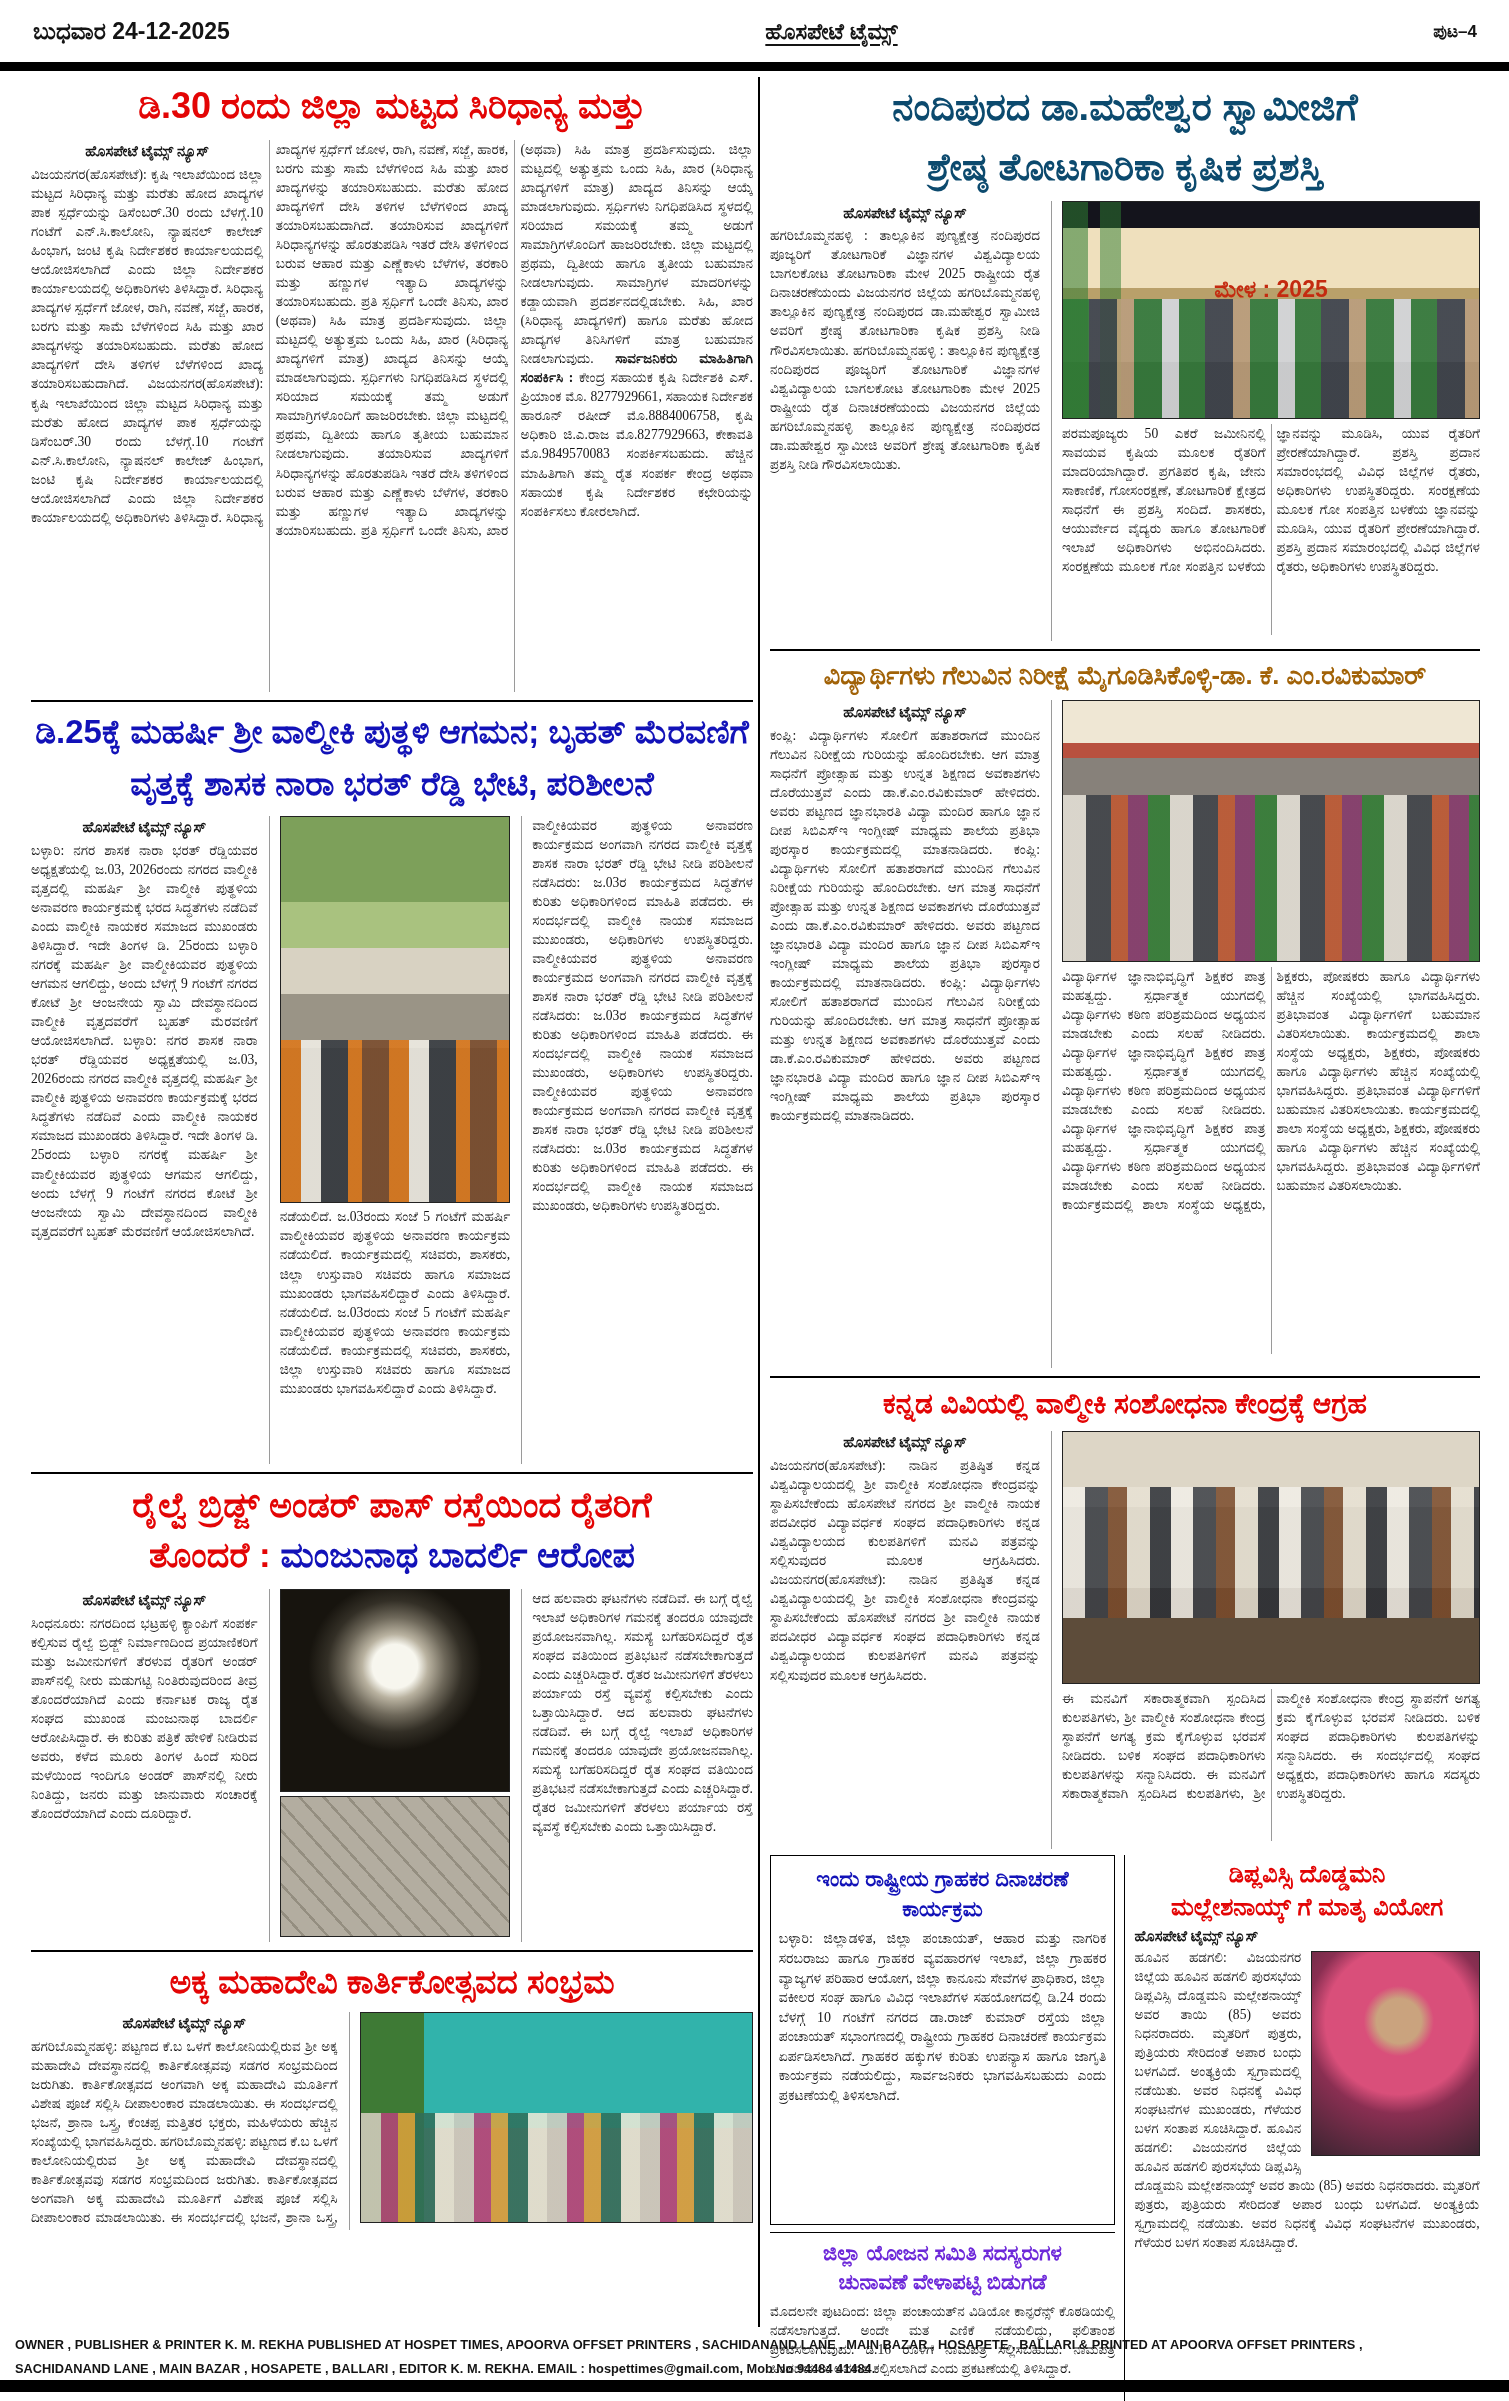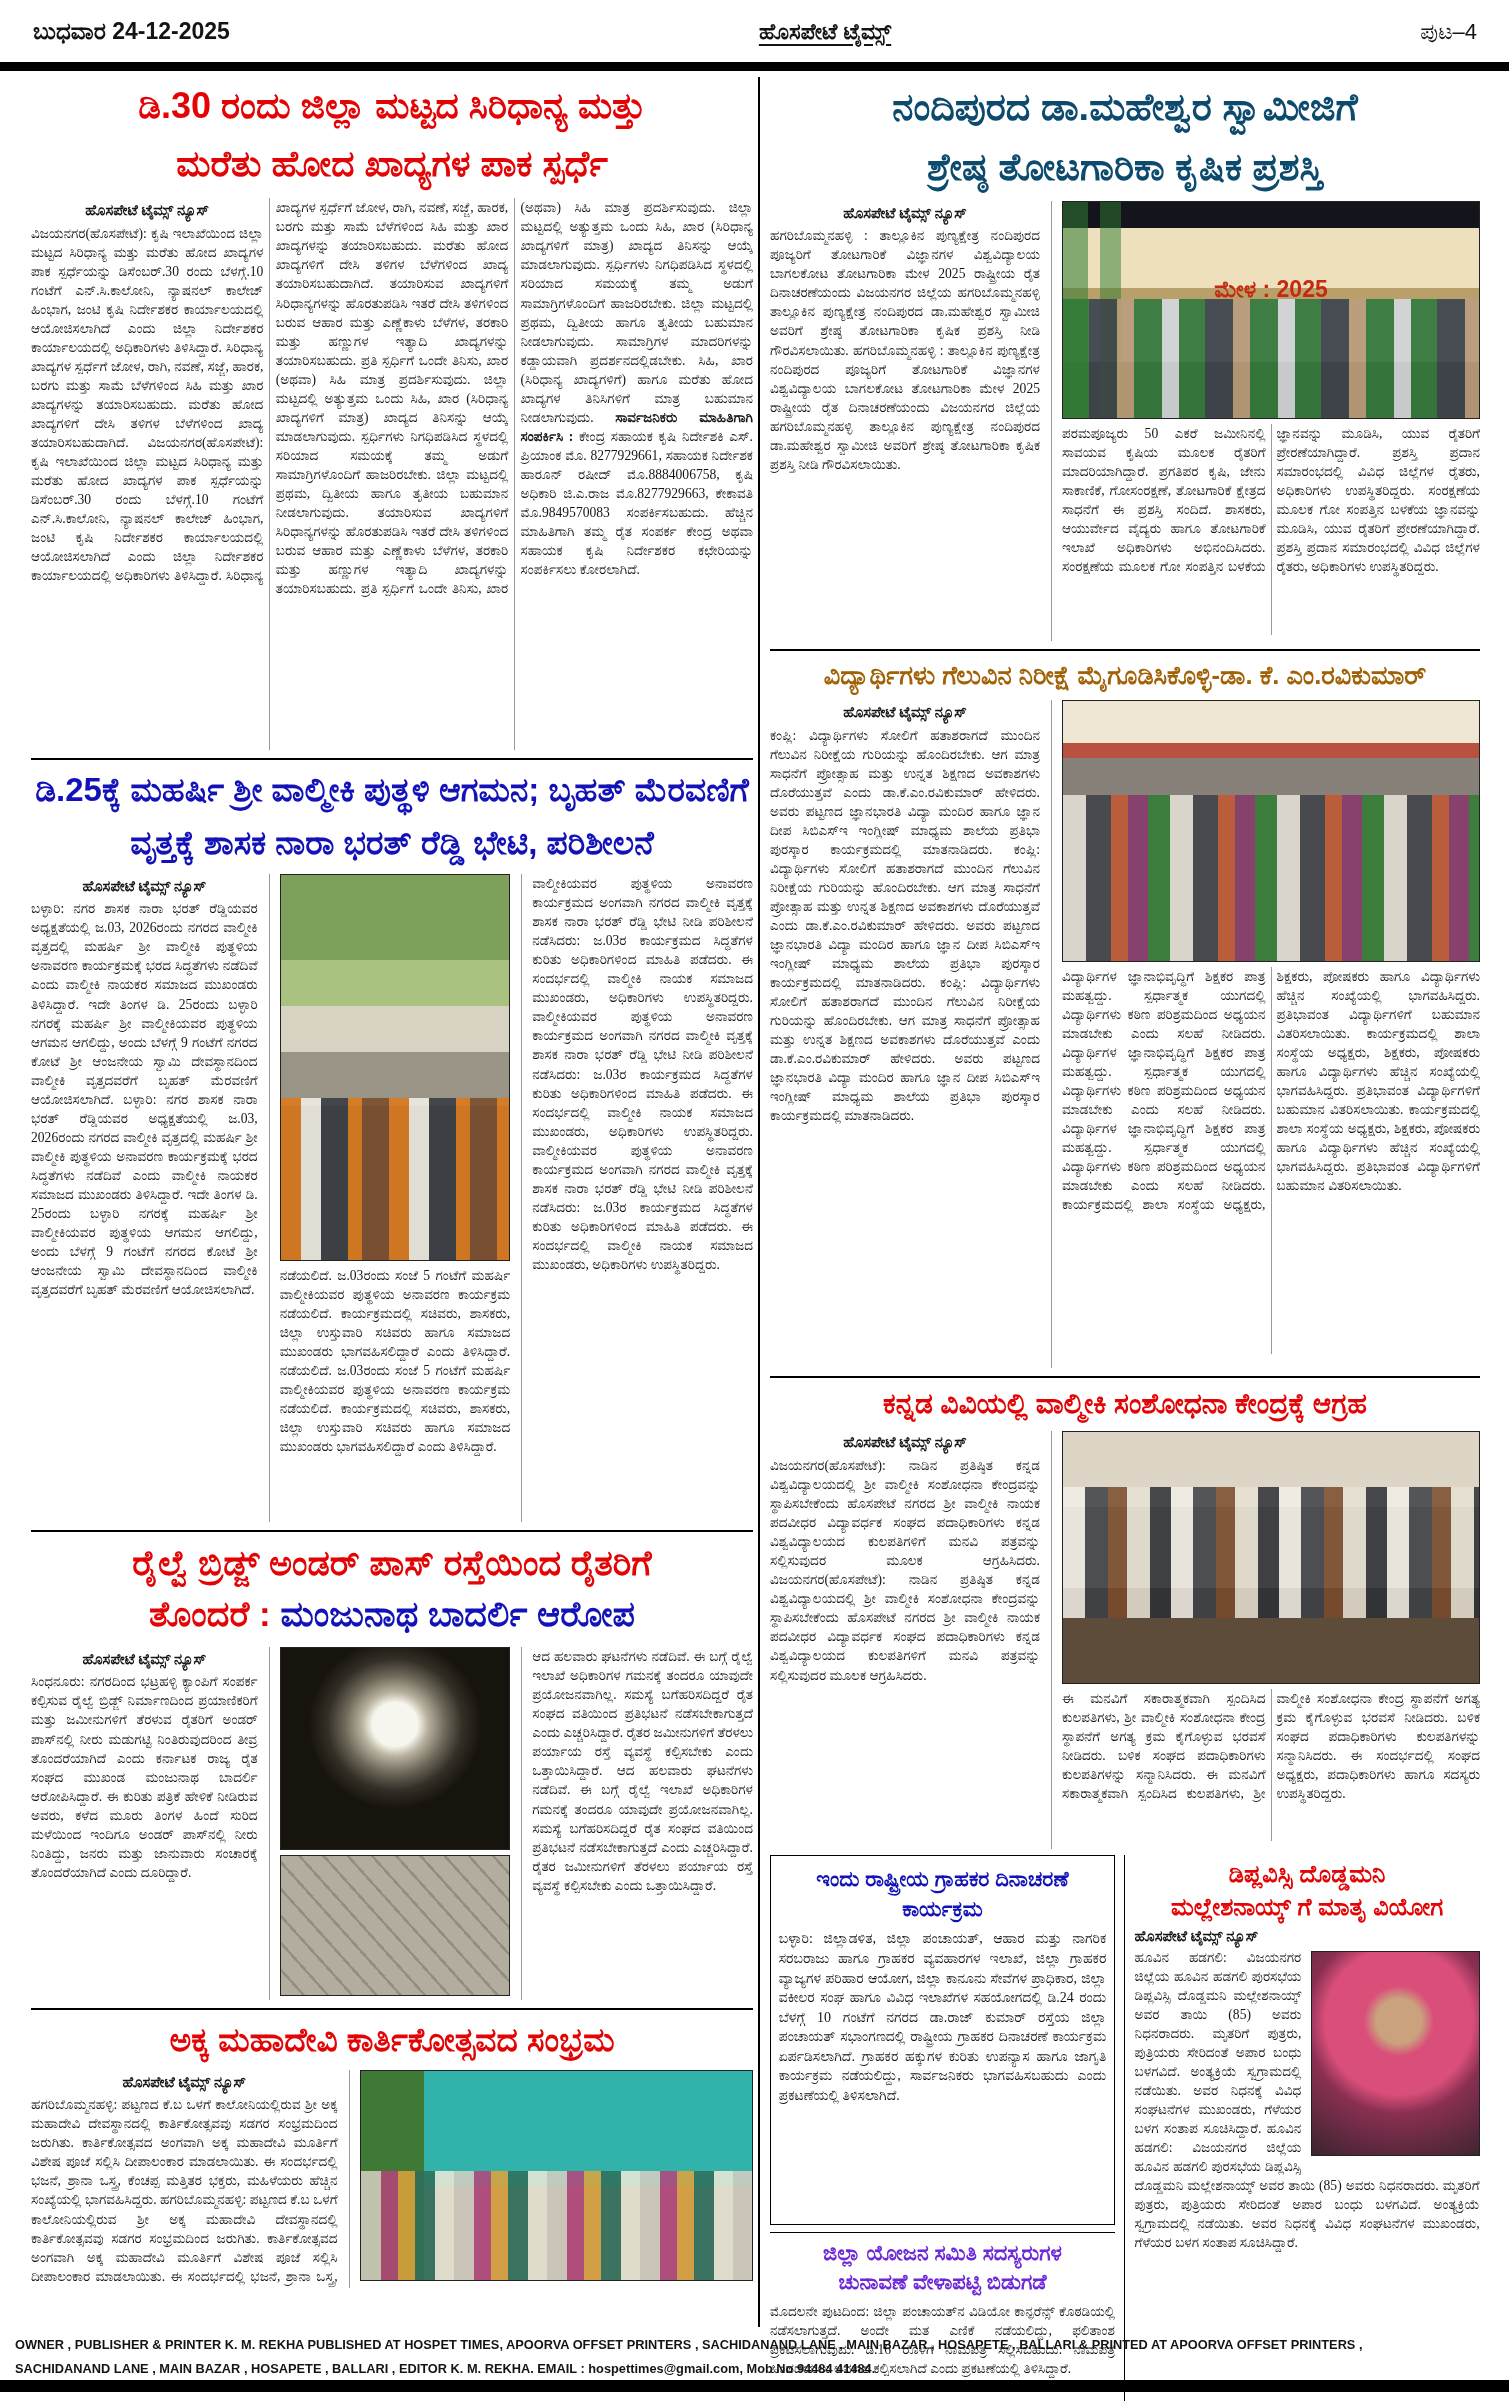--- a/index.html
+++ b/index.html
@@ -6,21 +6,21 @@
   .page{
     position:relative;width:1510px;height:2401px;overflow:hidden;background:#fff;
     font-family:"Liberation Serif","DejaVu Serif",serif;color:#141414;
   }
   
   .masthead{position:absolute;top:6.2px;left:33px;right:33px;height:51px;
     display:flex;align-items:center;justify-content:space-between;}
   .m-date{font-family:"Liberation Sans",sans-serif;font-weight:bold;font-size:23px;}
   .m-title{font-family:"Liberation Sans",sans-serif;font-weight:bold;font-size:22px;
     text-decoration:underline;text-underline-offset:4.6px;}
-  .m-page{font-family:"Liberation Sans",sans-serif;font-weight:normal;font-size:22px;}
+  .m-page{font-family:"Liberation Sans",sans-serif;font-weight:bold;font-size:17px;}
   .rule-top{position:absolute;top:62px;left:0;width:1510px;height:9.3px;background:#000;}
   .half-divider{position:absolute;left:758px;top:77px;width:2.3px;height:2250px;background:#000;}
 
   
   .lhalf{position:absolute;left:31px;top:77px;width:722px;}
   .rhalf{position:absolute;left:770px;top:77px;width:710px;}
   .hl{font-family:"Liberation Sans",sans-serif;font-weight:bold;text-align:center;line-height:1.45;}
   .red{color:#e30505;} .blue{color:#1212b8;}
   .byline{font-weight:bold;text-align:center;font-size:14.7px;margin:1.5px 0 3.1px 0;}
   .bodytxt{font-size:13.6px;line-height:1.40;text-align:justify;overflow:hidden;}
@@ -107,21 +107,20 @@
     <span class="m-title">ಹೊಸಪೇಟೆ ಟೈಮ್ಸ್</span>
     <span class="m-page">ಪುಟ–4</span>
   </div>
   <div class="rule-top"></div>
   <div class="half-divider"></div>
 
   <div class="lhalf">
 
     <div>
       <div class="hl hA">ಡಿ.30 ರಂದು ಜಿಲ್ಲಾ ಮಟ್ಟದ ಸಿರಿಧಾನ್ಯ ಮತ್ತು</div>
-      <div class="hl hA" style="margin-top:-1.5px">ಮರೆತು ಹೋದ ಖಾದ್ಯಗಳ ಪಾಕ ಸ್ಪರ್ಧೆ</div>
       <div class="bodytxt threecol bodyA">
         <div class="byline">ಹೊಸಪೇಟೆ ಟೈಮ್ಸ್ ನ್ಯೂಸ್</div>
         <span>ವಿಜಯನಗರ(ಹೊಸಪೇಟೆ): ಕೃಷಿ ಇಲಾಖೆಯಿಂದ ಜಿಲ್ಲಾ ಮಟ್ಟದ ಸಿರಿಧಾನ್ಯ ಮತ್ತು ಮರೆತು ಹೋದ ಖಾದ್ಯಗಳ ಪಾಕ ಸ್ಪರ್ಧೆಯನ್ನು ಡಿಸೆಂಬರ್.30 ರಂದು ಬೆಳಗ್ಗೆ.10 ಗಂಟೆಗೆ ಎನ್.ಸಿ.ಕಾಲೋನಿ, ನ್ಯಾಷನಲ್ ಕಾಲೇಜ್ ಹಿಂಭಾಗ, ಜಂಟಿ ಕೃಷಿ ನಿರ್ದೇಶಕರ ಕಾರ್ಯಾಲಯದಲ್ಲಿ ಆಯೋಜಿಸಲಾಗಿದೆ ಎಂದು ಜಿಲ್ಲಾ ನಿರ್ದೇಶಕರ ಕಾರ್ಯಾಲಯದಲ್ಲಿ ಅಧಿಕಾರಿಗಳು ತಿಳಿಸಿದ್ದಾರೆ. ಸಿರಿಧಾನ್ಯ ಖಾದ್ಯಗಳ ಸ್ಪರ್ಧೆಗೆ ಜೋಳ, ರಾಗಿ, ನವಣೆ, ಸಜ್ಜೆ, ಹಾರಕ, ಬರಗು ಮತ್ತು ಸಾಮೆ ಬೆಳೆಗಳಿಂದ ಸಿಹಿ ಮತ್ತು ಖಾರ ಖಾದ್ಯಗಳನ್ನು ತಯಾರಿಸಬಹುದು. ಮರೆತು ಹೋದ ಖಾದ್ಯಗಳಿಗೆ ದೇಸಿ ತಳಿಗಳ ಬೆಳೆಗಳಿಂದ ಖಾದ್ಯ ತಯಾರಿಸಬಹುದಾಗಿದೆ. ವಿಜಯನಗರ(ಹೊಸಪೇಟೆ): ಕೃಷಿ ಇಲಾಖೆಯಿಂದ ಜಿಲ್ಲಾ ಮಟ್ಟದ ಸಿರಿಧಾನ್ಯ ಮತ್ತು ಮರೆತು ಹೋದ ಖಾದ್ಯಗಳ ಪಾಕ ಸ್ಪರ್ಧೆಯನ್ನು ಡಿಸೆಂಬರ್.30 ರಂದು ಬೆಳಗ್ಗೆ.10 ಗಂಟೆಗೆ ಎನ್.ಸಿ.ಕಾಲೋನಿ, ನ್ಯಾಷನಲ್ ಕಾಲೇಜ್ ಹಿಂಭಾಗ, ಜಂಟಿ ಕೃಷಿ ನಿರ್ದೇಶಕರ ಕಾರ್ಯಾಲಯದಲ್ಲಿ ಆಯೋಜಿಸಲಾಗಿದೆ ಎಂದು ಜಿಲ್ಲಾ ನಿರ್ದೇಶಕರ ಕಾರ್ಯಾಲಯದಲ್ಲಿ ಅಧಿಕಾರಿಗಳು ತಿಳಿಸಿದ್ದಾರೆ. ಸಿರಿಧಾನ್ಯ ಖಾದ್ಯಗಳ ಸ್ಪರ್ಧೆಗೆ ಜೋಳ, ರಾಗಿ, ನವಣೆ, ಸಜ್ಜೆ, ಹಾರಕ, ಬರಗು ಮತ್ತು ಸಾಮೆ ಬೆಳೆಗಳಿಂದ ಸಿಹಿ ಮತ್ತು ಖಾರ ಖಾದ್ಯಗಳನ್ನು ತಯಾರಿಸಬಹುದು. ಮರೆತು ಹೋದ ಖಾದ್ಯಗಳಿಗೆ ದೇಸಿ ತಳಿಗಳ ಬೆಳೆಗಳಿಂದ ಖಾದ್ಯ ತಯಾರಿಸಬಹುದಾಗಿದೆ.</span>
         <span>ತಯಾರಿಸುವ ಖಾದ್ಯಗಳಿಗೆ ಸಿರಿಧಾನ್ಯಗಳನ್ನು ಹೊರತುಪಡಿಸಿ ಇತರೆ ದೇಸಿ ತಳಿಗಳಿಂದ ಬರುವ ಆಹಾರ ಮತ್ತು ಎಣ್ಣೆಕಾಳು ಬೆಳೆಗಳ, ತರಕಾರಿ ಮತ್ತು ಹಣ್ಣುಗಳ ಇತ್ಯಾದಿ ಖಾದ್ಯಗಳನ್ನು ತಯಾರಿಸಬಹುದು. ಪ್ರತಿ ಸ್ಪರ್ಧಿಗೆ ಒಂದೇ ತಿನಿಸು, ಖಾರ (ಅಥವಾ) ಸಿಹಿ ಮಾತ್ರ ಪ್ರದರ್ಶಿಸುವುದು. ಜಿಲ್ಲಾ ಮಟ್ಟದಲ್ಲಿ ಅತ್ಯುತ್ತಮ ಒಂದು ಸಿಹಿ, ಖಾರ (ಸಿರಿಧಾನ್ಯ ಖಾದ್ಯಗಳಿಗೆ ಮಾತ್ರ) ಖಾದ್ಯದ ತಿನಿಸನ್ನು ಆಯ್ಕೆ ಮಾಡಲಾಗುವುದು. ಸ್ಪರ್ಧಿಗಳು ನಿಗಧಿಪಡಿಸಿದ ಸ್ಥಳದಲ್ಲಿ ಸರಿಯಾದ ಸಮಯಕ್ಕೆ ತಮ್ಮ ಅಡುಗೆ ಸಾಮಾಗ್ರಿಗಳೊಂದಿಗೆ ಹಾಜರಿರಬೇಕು. ಜಿಲ್ಲಾ ಮಟ್ಟದಲ್ಲಿ ಪ್ರಥಮ, ದ್ವಿತೀಯ ಹಾಗೂ ತೃತೀಯ ಬಹುಮಾನ ನೀಡಲಾಗುವುದು. ತಯಾರಿಸುವ ಖಾದ್ಯಗಳಿಗೆ ಸಿರಿಧಾನ್ಯಗಳನ್ನು ಹೊರತುಪಡಿಸಿ ಇತರೆ ದೇಸಿ ತಳಿಗಳಿಂದ ಬರುವ ಆಹಾರ ಮತ್ತು ಎಣ್ಣೆಕಾಳು ಬೆಳೆಗಳ, ತರಕಾರಿ ಮತ್ತು ಹಣ್ಣುಗಳ ಇತ್ಯಾದಿ ಖಾದ್ಯಗಳನ್ನು ತಯಾರಿಸಬಹುದು. ಪ್ರತಿ ಸ್ಪರ್ಧಿಗೆ ಒಂದೇ ತಿನಿಸು, ಖಾರ (ಅಥವಾ) ಸಿಹಿ ಮಾತ್ರ ಪ್ರದರ್ಶಿಸುವುದು. ಜಿಲ್ಲಾ ಮಟ್ಟದಲ್ಲಿ ಅತ್ಯುತ್ತಮ ಒಂದು ಸಿಹಿ, ಖಾರ (ಸಿರಿಧಾನ್ಯ ಖಾದ್ಯಗಳಿಗೆ ಮಾತ್ರ) ಖಾದ್ಯದ ತಿನಿಸನ್ನು ಆಯ್ಕೆ ಮಾಡಲಾಗುವುದು. ಸ್ಪರ್ಧಿಗಳು ನಿಗಧಿಪಡಿಸಿದ ಸ್ಥಳದಲ್ಲಿ ಸರಿಯಾದ ಸಮಯಕ್ಕೆ ತಮ್ಮ ಅಡುಗೆ ಸಾಮಾಗ್ರಿಗಳೊಂದಿಗೆ ಹಾಜರಿರಬೇಕು. ಜಿಲ್ಲಾ ಮಟ್ಟದಲ್ಲಿ ಪ್ರಥಮ, ದ್ವಿತೀಯ ಹಾಗೂ ತೃತೀಯ ಬಹುಮಾನ ನೀಡಲಾಗುವುದು.</span>
         <span>ಸಾಮಾಗ್ರಿಗಳ ಮಾದರಿಗಳನ್ನು ಕಡ್ಡಾಯವಾಗಿ ಪ್ರದರ್ಶನದಲ್ಲಿಡಬೇಕು. ಸಿಹಿ, ಖಾರ (ಸಿರಿಧಾನ್ಯ ಖಾದ್ಯಗಳಿಗೆ) ಹಾಗೂ ಮರೆತು ಹೋದ ಖಾದ್ಯಗಳ ತಿನಿಸಿಗಳಿಗೆ ಮಾತ್ರ ಬಹುಮಾನ ನೀಡಲಾಗುವುದು.</span>
         <span class="contact-head">ಸಾರ್ವಜನಿಕರು ಮಾಹಿತಿಗಾಗಿ ಸಂಪರ್ಕಿಸಿ :</span>
         <span>ಕೇಂದ್ರ ಸಹಾಯಕ ಕೃಷಿ ನಿರ್ದೇಶಕಿ ಎಸ್. ಪ್ರಿಯಾಂಕ ಮೊ. 8277929661, ಸಹಾಯಕ ನಿರ್ದೇಶಕ ಹಾರೂನ್ ರಷೀದ್ ಮೊ.8884006758, ಕೃಷಿ ಅಧಿಕಾರಿ ಜಿ.ಎ.ರಾಜ ಮೊ.8277929663, ಕೇಕಾವತಿ ಮೊ.9849570083 ಸಂಪರ್ಕಿಸಬಹುದು. ಹೆಚ್ಚಿನ ಮಾಹಿತಿಗಾಗಿ ತಮ್ಮ ರೈತ ಸಂಪರ್ಕ ಕೇಂದ್ರ ಅಥವಾ ಸಹಾಯಕ ಕೃಷಿ ನಿರ್ದೇಶಕರ ಕಛೇರಿಯನ್ನು ಸಂಪರ್ಕಿಸಲು ಕೋರಲಾಗಿದೆ.</span>
       </div>
     </div>
 

